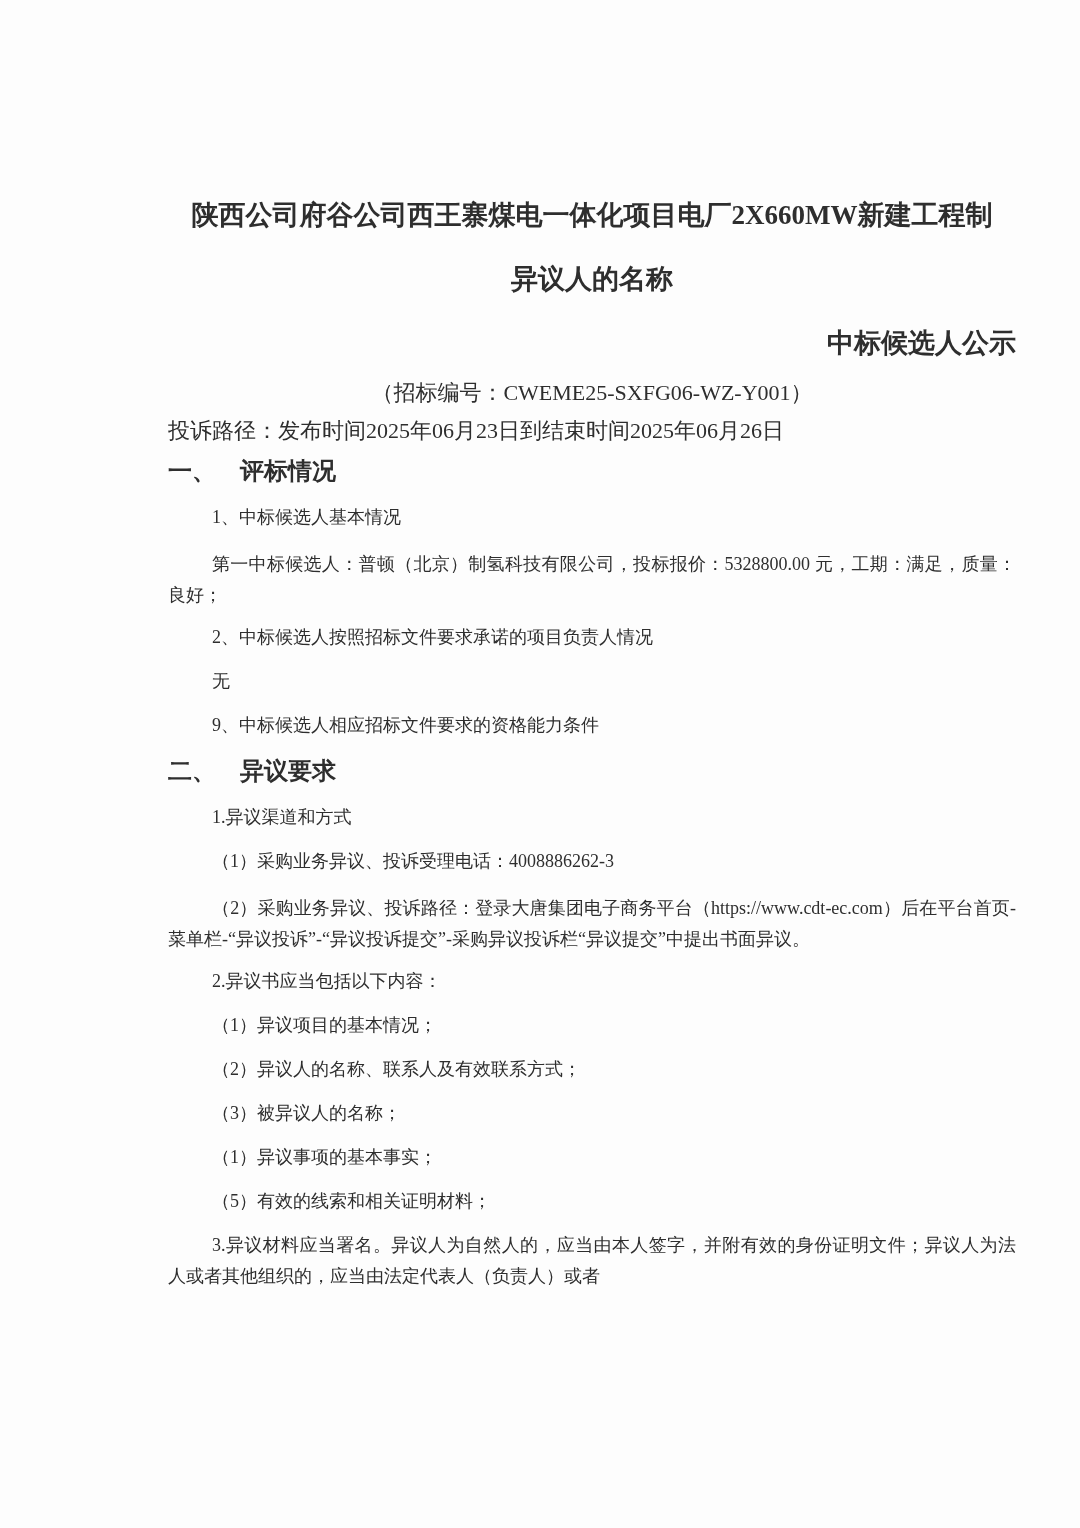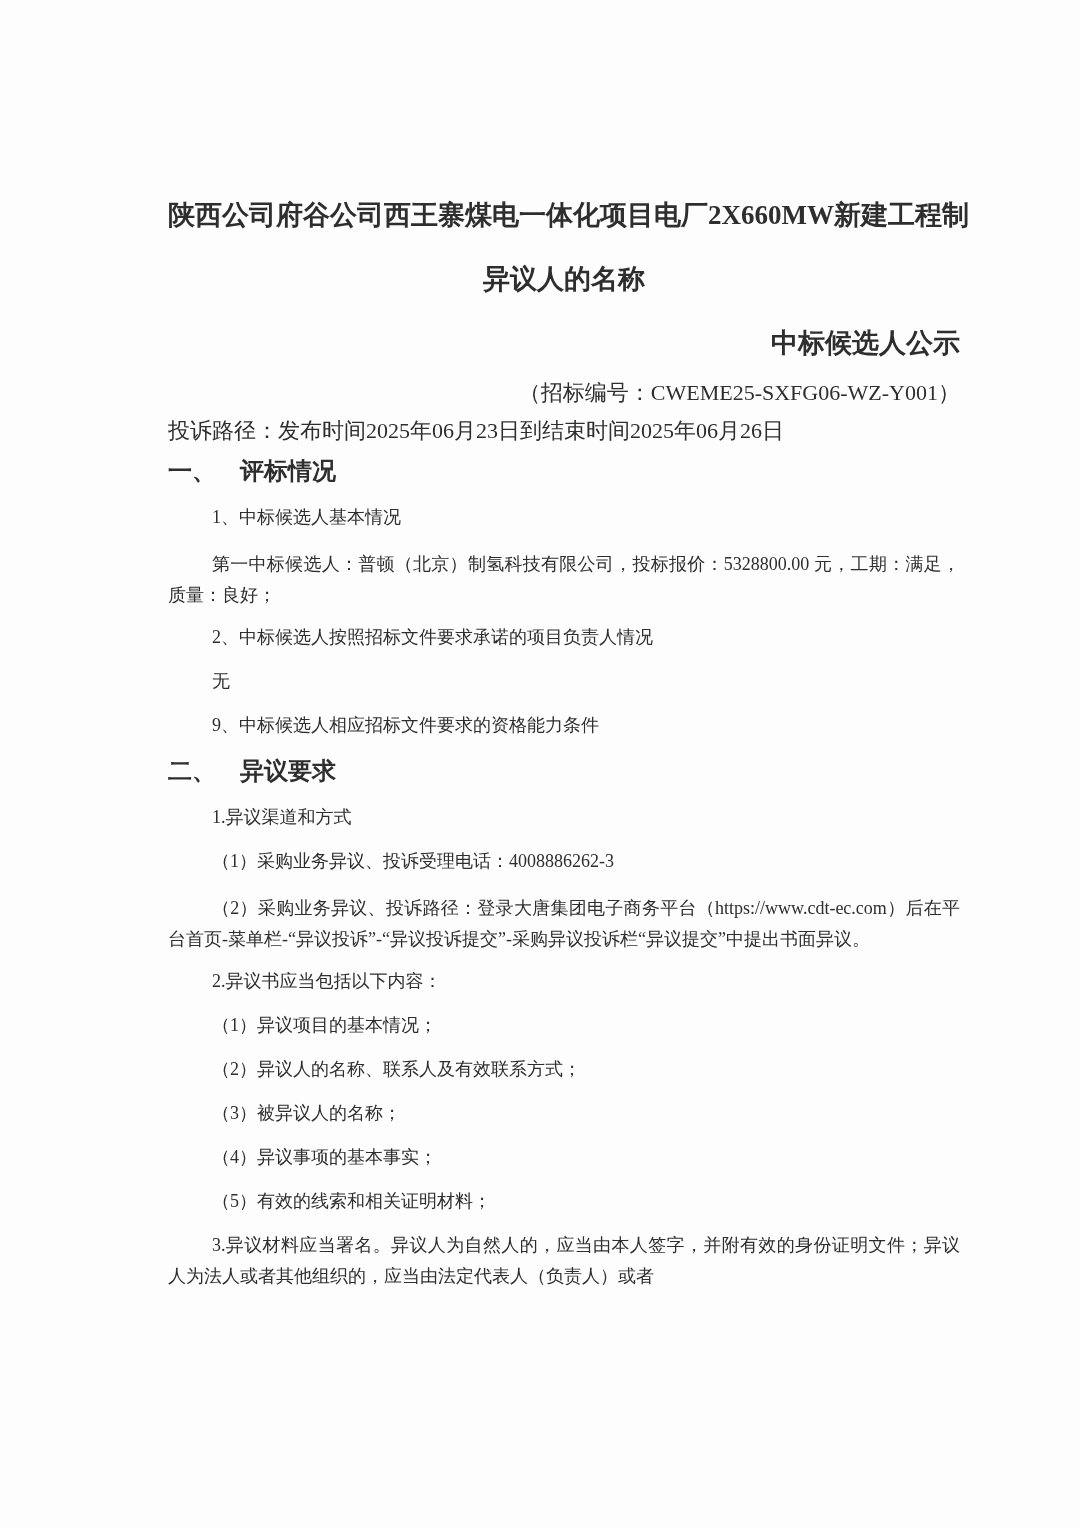--- a/index.html
+++ b/index.html
@@ -6,21 +6,21 @@
     margin: 0;
     padding: 0;
     background: #ffffff;
   }
   .page {
     position: relative;
     width: 1080px;
     height: 1528px;
     background: #fdfdfd;
     box-sizing: border-box;
-    padding: 196px 120px 0 168px;
+    padding: 196px 64px 0 168px;
     overflow: hidden;
     color: #2e2e2e;
     font-family: "Liberation Serif", "DejaVu Serif", serif;
   }
   .doc-title {
     margin: 0;
     text-align: center;
     font-size: 27px;
     font-weight: 600;
   }
@@ -33,21 +33,21 @@
   .subtitle {
     margin: 0 0 16px 0;
     text-align: right;
     font-family: "Liberation Sans", "DejaVu Sans", sans-serif;
     font-weight: bold;
     font-size: 27px;
     line-height: 38px;
   }
   .tender {
     margin: 0 0 8px 0;
-    text-align: right;
+    text-align: center;
     font-size: 22px;
     line-height: 30px;
   }
   .publicity {
     margin: 0;
     font-size: 22px;
     line-height: 30px;
   }
   .sec-heading {
     margin: 8px 0 14px 0;
@@ -97,18 +97,18 @@
   <h3 class="sec-heading">二、　异议要求</h3>
 
   <p class="para">1.异议渠道和方式</p>
   <p class="para">（1）采购业务异议、投诉受理电话：4008886262-3</p>
   <p class="para tight">（2）采购业务异议、投诉路径：登录大唐集团电子商务平台（https://www.cdt-ec.com）后在平台首页-菜单栏-“异议投诉”-“异议投诉提交”-采购异议投诉栏“异议提交”中提出书面异议。</p>
 
   <p class="para">2.异议书应当包括以下内容：</p>
   <p class="para">（1）异议项目的基本情况；</p>
   <p class="para">（2）异议人的名称、联系人及有效联系方式；</p>
   <p class="para">（3）被异议人的名称；</p>
-  <p class="para">（4）异议事项的基本事实；</p>
+  <p class="para">（1）异议事项的基本事实；</p>
   <p class="para">（5）有效的线索和相关证明材料；</p>
 
   <p class="para">3.异议材料应当署名。异议人为自然人的，应当由本人签字，并附有效的身份证明文件；异议人为法人或者其他组织的，应当由法定代表人（负责人）或者</p>
 
 </div>
 
 </body></html>

